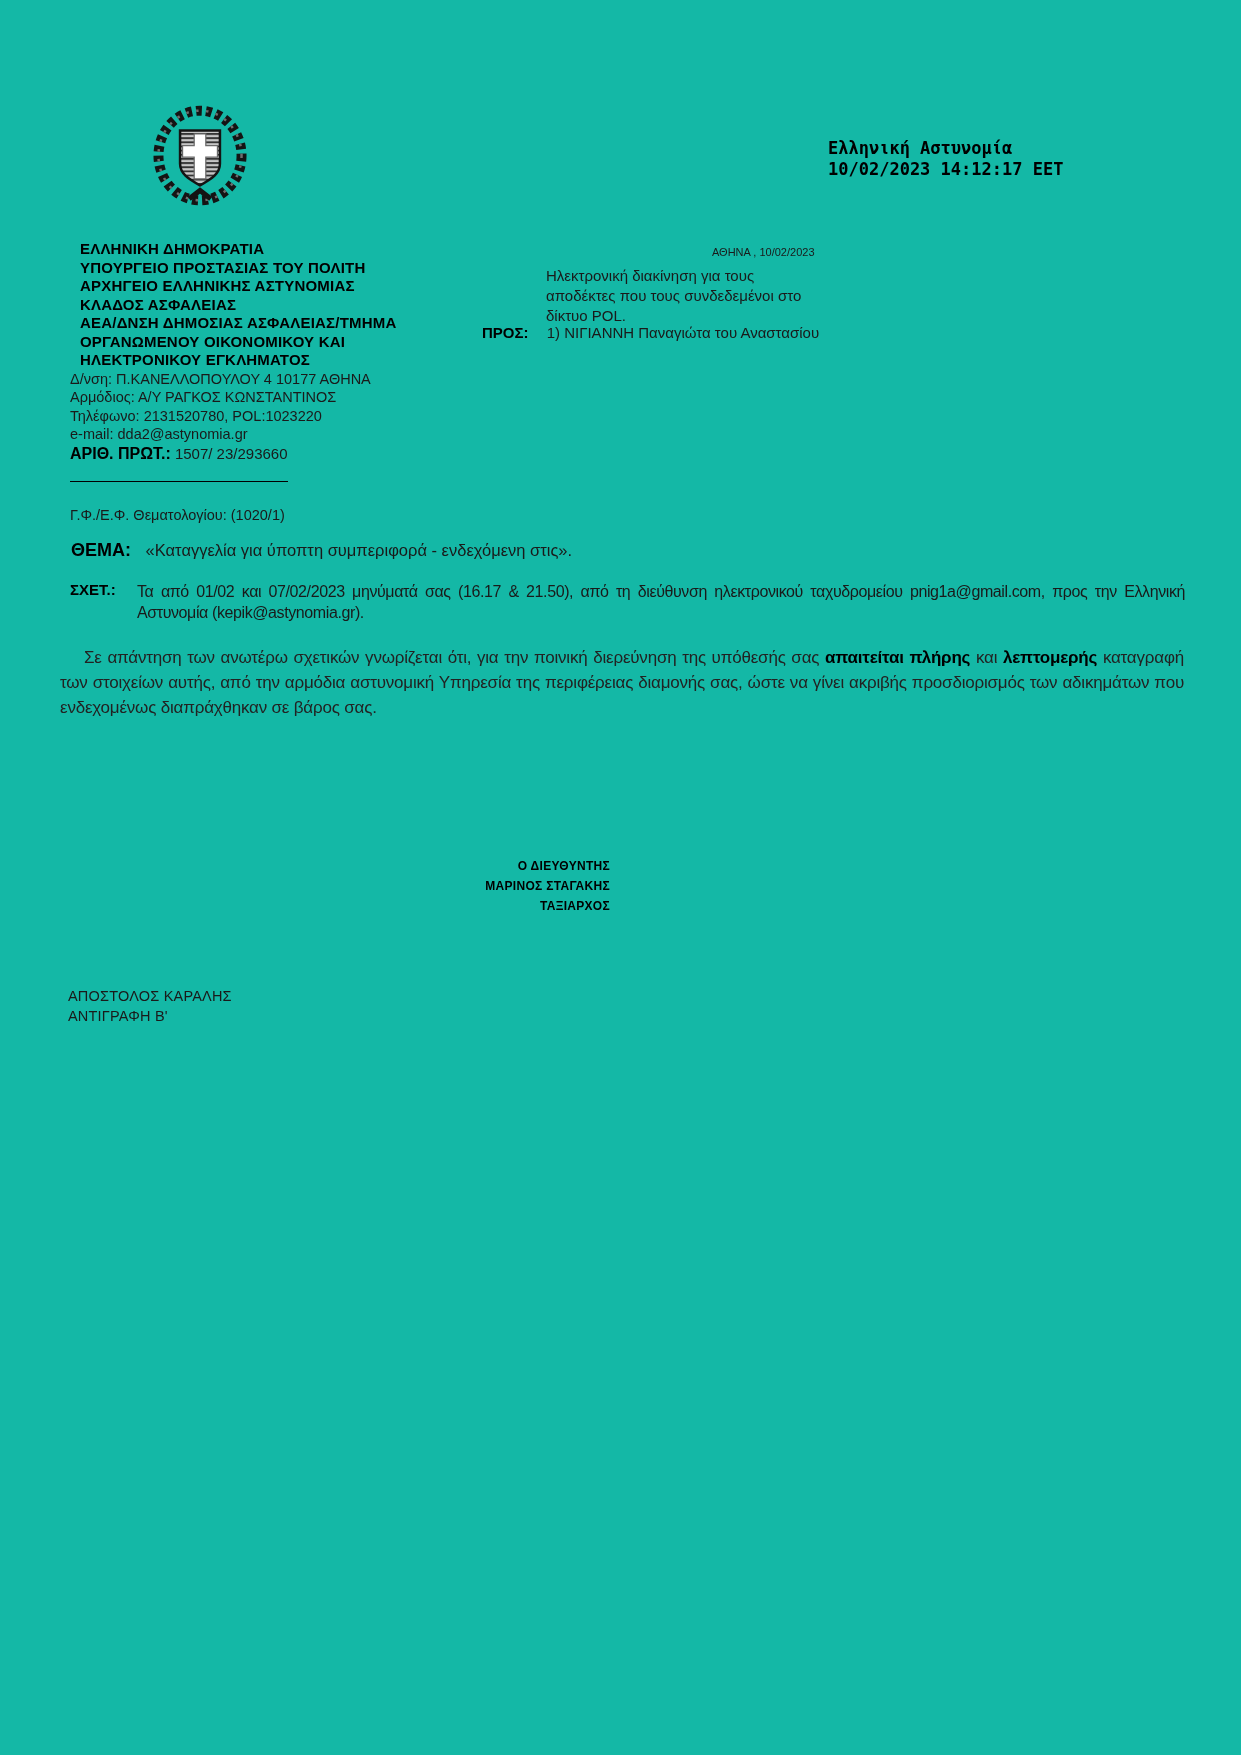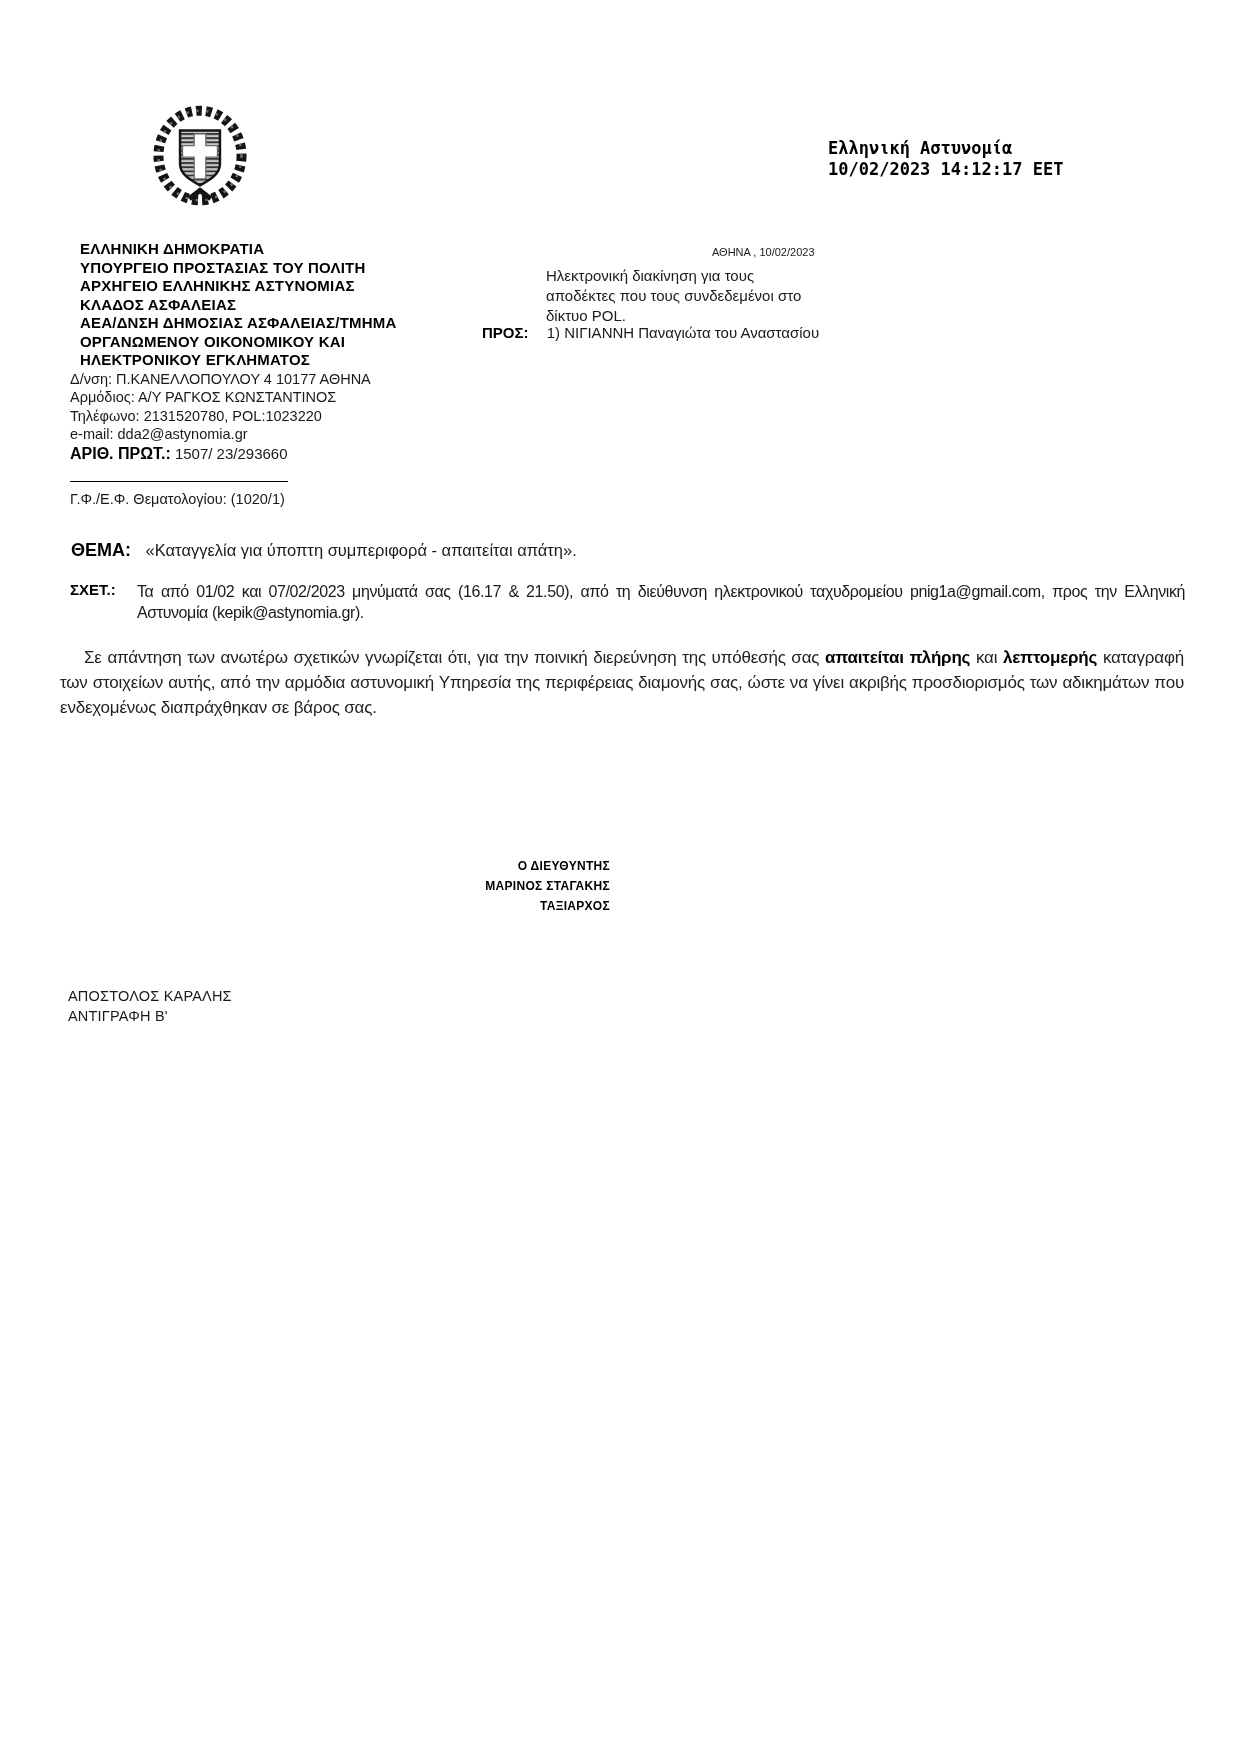--- a/index.html
+++ b/index.html
@@ -1,19 +1,19 @@
 <!DOCTYPE html>
 <html><head>
 <meta charset="utf-8">
 <style>
   html,body { margin:0; padding:0; }
   body { background:#e8e8e8; }
   .page {
     position:relative; width:1241px; height:1755px; margin:0 auto;
-    background:#ffffff; overflow:hidden;
+    background:#14b8a6; overflow:hidden;
     font-family:"Liberation Sans", sans-serif; color:#1a1a1a;
   }
   .abs { position:absolute; }
 
   
   .emblem { left:146px; top:104px; width:108px; height:108px; }
 
   
   .stamp {
     left:828px; top:138px;
@@ -23,21 +23,21 @@
   }
 
   
   .sender { left:70px; top:240px; width:390px; font-size:14.5px; line-height:18.5px; }
   .sender .hdr { font-weight:bold; font-size:15px; color:#000; padding-left:10px; letter-spacing:0.2px; white-space:nowrap; }
   .sender .contact { white-space:nowrap; }
   .protocol-line { margin-top:1px; white-space:nowrap; }
   .protocol-line .inner { display:inline-block; border-bottom:1.6px solid #000; padding-bottom:18px; }
   .protocol-line .lbl { font-weight:bold; font-size:16px; color:#000; }
   .protocol-line .num { font-size:15px; }
-  .fileref { margin-top:8px; white-space:nowrap; }
+  .fileref { margin-top:24px; white-space:nowrap; }
 
   
   .place-date { left:712px; top:246px; font-size:11px; white-space:nowrap;text-align:right; }
   .delivery-note { left:546px; top:266px; font-size:15px; line-height:20px; }
   .delivery-note div { white-space:nowrap; }
   .to-row { left:482px; top:324px; font-size:15px; white-space:nowrap; }
   .to-row .lbl { font-weight:bold; color:#000; margin-right:14px; }
 
   
   .subject { left:71px; top:540px; font-size:16.5px; white-space:nowrap; }
@@ -117,21 +117,21 @@
     <div>δίκτυο POL.</div>
   </div>
 
   <div class="abs to-row">
     <span class="lbl">ΠΡΟΣ:</span>
     <span>1) ΝΙΓΙΑΝΝΗ Παναγιώτα του Αναστασίου</span>
   </div>
 
   <div class="abs subject">
     <span class="lbl">ΘΕΜΑ:</span>
-    <span>«Καταγγελία για ύποπτη συμπεριφορά - απαιτείται απάτη».</span>
+    <span>«Καταγγελία για ύποπτη συμπεριφορά - ενδεχόμενη στις».</span>
   </div>
 
   <div class="abs reference">
     <span class="lbl">ΣΧΕΤ.:</span>
     <div class="txt">Τα από 01/02 και 07/02/2023 μηνύματά σας (16.17 &amp; 21.50), από τη διεύθυνση ηλεκτρονικού ταχυδρομείου pnig1a@gmail.com, προς την Ελληνική Αστυνομία (kepik@astynomia.gr).</div>
   </div>
 
   <div class="abs para para-1">
     <span>Σε απάντηση των ανωτέρω σχετικών γνωρίζεται ότι, για την ποινική διερεύνηση της υπόθεσής σας </span><b>απαιτείται πλήρης</b><span> και </span><b>λεπτομερής</b><span> καταγραφή των στοιχείων αυτής, από την αρμόδια αστυνομική Υπηρεσία της περιφέρειας διαμονής σας, ώστε να γίνει ακριβής προσδιορισμός των αδικημάτων που ενδεχομένως διαπράχθηκαν σε βάρος σας.</span>
   </div>

